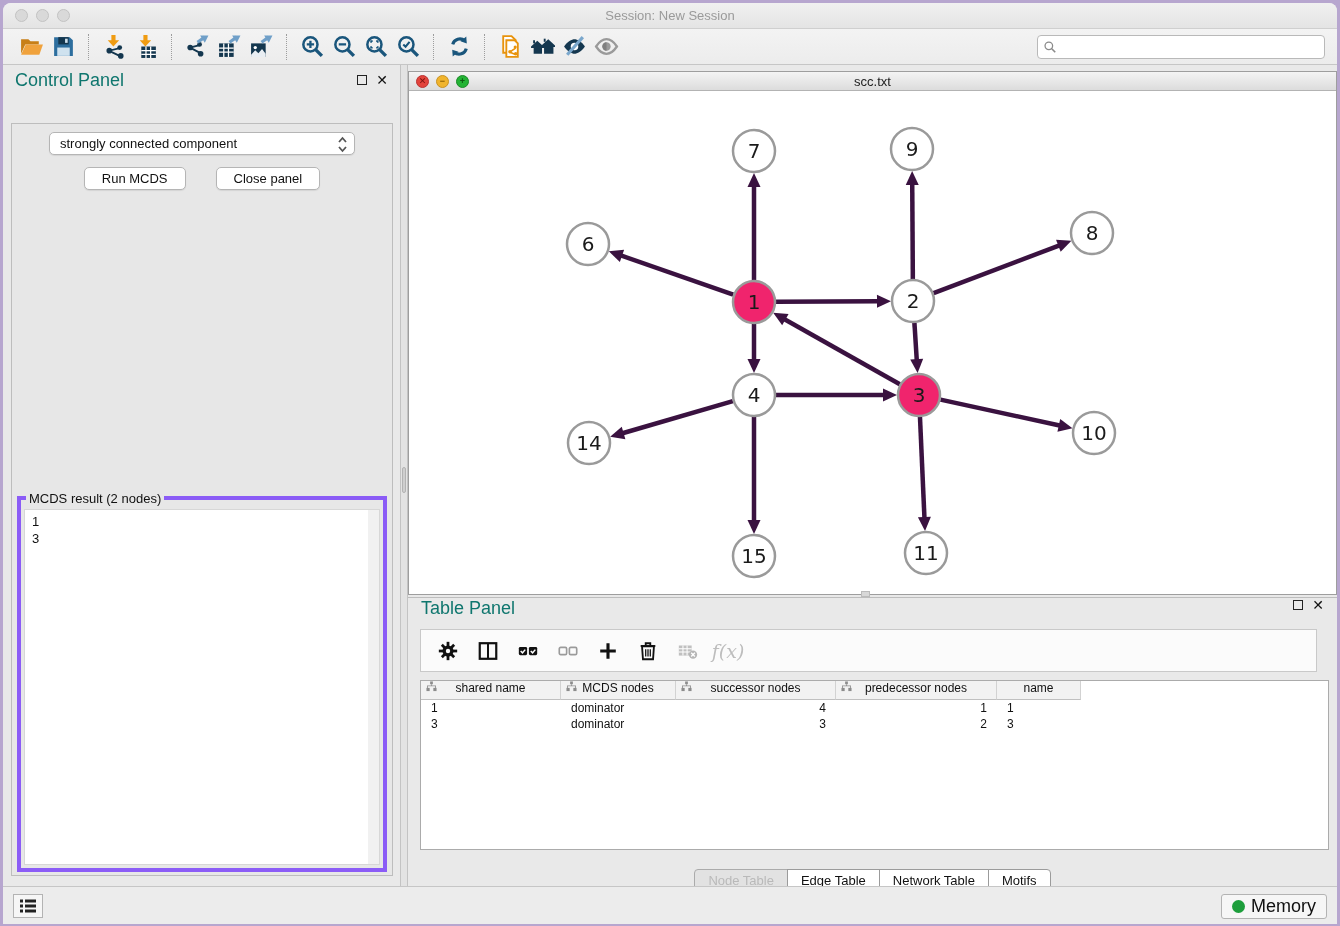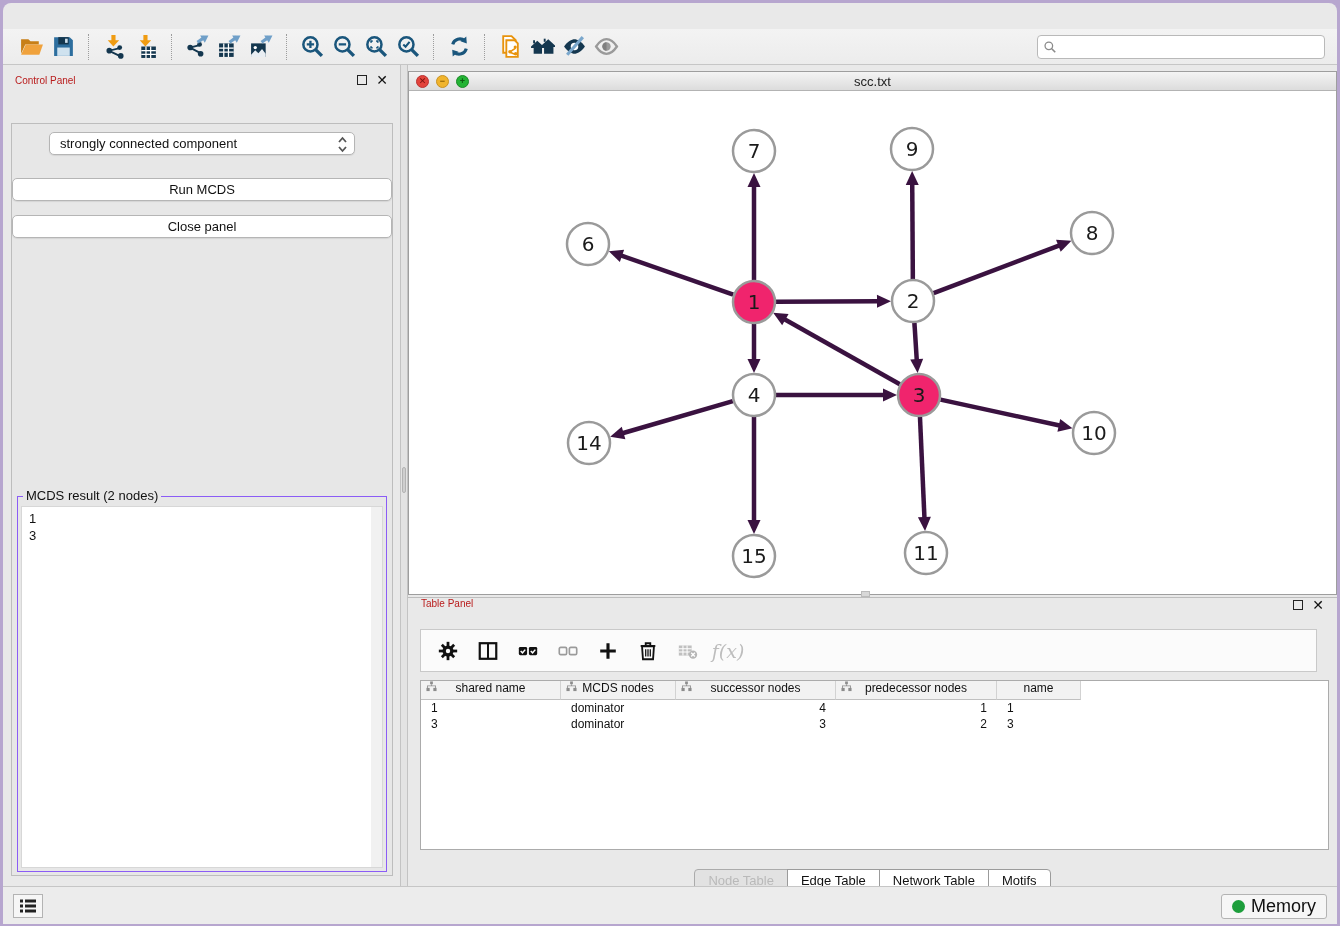--- a/index.html
+++ b/index.html
@@ -28,47 +28,47 @@
   .search-wrap input { width:288px; height:24px; border:1px solid #b9b9b9; border-radius:4px;
                        background:#fff; padding:0 6px 0 24px; font-size:13px; outline:none; }
   .search-wrap svg { position:absolute; left:6px; top:5px; width:14px; height:14px; }
 
   
   .main { position:absolute; left:0; right:0; top:62px; bottom:38px; }
 
   
   .control-panel { position:absolute; left:0; top:0; width:397px; bottom:0; background:#e9e9e9; }
   .cp-header { height:30px; display:flex; align-items:center; padding:0 12px; }
-  .panel-title { font-size:10px; color:#b91c1c; }
+  .panel-title { font-size:18px; color:#0f766e; }
   .panel-btns { margin-left:auto; display:flex; align-items:center; gap:9px; }
   .sq-btn { width:10px; height:10px; border:1.6px solid #222; cursor:pointer; }
   .x-btn { font-size:14px; font-weight:bold; color:#111; line-height:1; cursor:pointer; }
 
   .cp-tabs { position:absolute; left:0; right:0; top:33px; display:flex; justify-content:center; z-index:2; }
   .tab { font-size:13px; padding:3px 13px 4px; background:#fff; border:1px solid #9b9b9b;
          margin-left:-1px; color:#111; cursor:pointer; white-space:nowrap; }
   .tab:first-child { border-radius:4px 0 0 4px; margin-left:0; }
   .tab:last-child { border-radius:0 4px 4px 0; }
   .tab.sel { background:#e2e2e2; color:#b9b9b9; border-color:#ababab; }
 
   .cp-box { position:absolute; left:8px; right:7px; top:58px; bottom:10px;
             border:1px solid #bdbdbd; background:#e7e7e7; }
   .opt-label { margin-top:17px; text-align:center; font-size:13px; color:#111; }
   .criterion { position:relative; margin:8px 37px 0; height:23px; background:#fff;
                border:1px solid #b5b5b5; border-radius:5px; display:flex; align-items:center;
                padding:0 22px 0 10px; font-size:13px; color:#111; cursor:pointer;
                box-shadow:0 1px 1px rgba(0,0,0,.08); }
   .stepper { position:absolute; right:6px; top:3px; }
-  .btn-row { margin-top:23px; display:flex; justify-content:center; gap:14px;flex-direction:column; }
+  .btn-row { margin-top:12px; display:flex; justify-content:center; gap:30px; }
   .push-btn { height:23px; background:#fff; border:1px solid #b5b5b5; border-radius:5px;
               font-size:13px; color:#111; padding:0 17px; cursor:pointer;
               box-shadow:0 1px 1px rgba(0,0,0,.08); font-family:inherit; }
 
   .result-fs { position:absolute; left:5px; right:5px; top:372px; bottom:3px;
-               border:1px solid #8b5cf6; }
+               border:4px solid #8b5cf6; }
   .result-legend { position:absolute; top:-9px; left:5px; background:#e7e7e7; padding:0 3px;
                    font-size:13px; color:#111; }
   .result-area { position:absolute; left:3px; right:3px; top:9px; bottom:3px; background:#fff;
                  border:1px solid #d7d7d7; }
   .result-text { padding:3px 7px; font-size:13px; line-height:17px; color:#111;
                  font-family:"Liberation Sans","DejaVu Sans",sans-serif; white-space:pre; }
   .result-scroll { position:absolute; right:0; top:0; bottom:0; width:11px; background:#f1f1f1; }
 
   
   .v-split { position:absolute; left:397px; top:0; width:8px; bottom:0; background:#e3e3e3;
@@ -124,20 +124,28 @@
   .memory-btn { position:absolute; right:10px; top:7px; height:25px; background:#f6f6f6;
                 border:1px solid #b3b3b3; border-radius:3px; display:flex; align-items:center;
                 gap:6px; padding:0 10px; font-size:18px; color:#111; cursor:pointer; }
   .mem-dot { width:13px; height:13px; border-radius:50%; background:#1d9e3c; }
 </style>
 </head>
 <body>
 
 <div class="window">
 
+  <div class="titlebar">
+    <div class="lights">
+      <span class="light"></span>
+      <span class="light"></span>
+      <span class="light"></span>
+    </div>
+    <div class="win-title">Session: New Session</div>
+  </div>
 
   <div class="toolbar">
     <span class="tbi">
       <svg viewBox="0 0 24 24">
           <path d="M2 5h7l2 2h8v3H6l-4 9z" fill="#c87f17"></path>
           <path d="M6.5 10H23l-3.5 10H2z" fill="#f0a23c"></path>
         </svg>
     </span>
     <span class="tbi">
       <svg viewBox="0 0 24 24">

